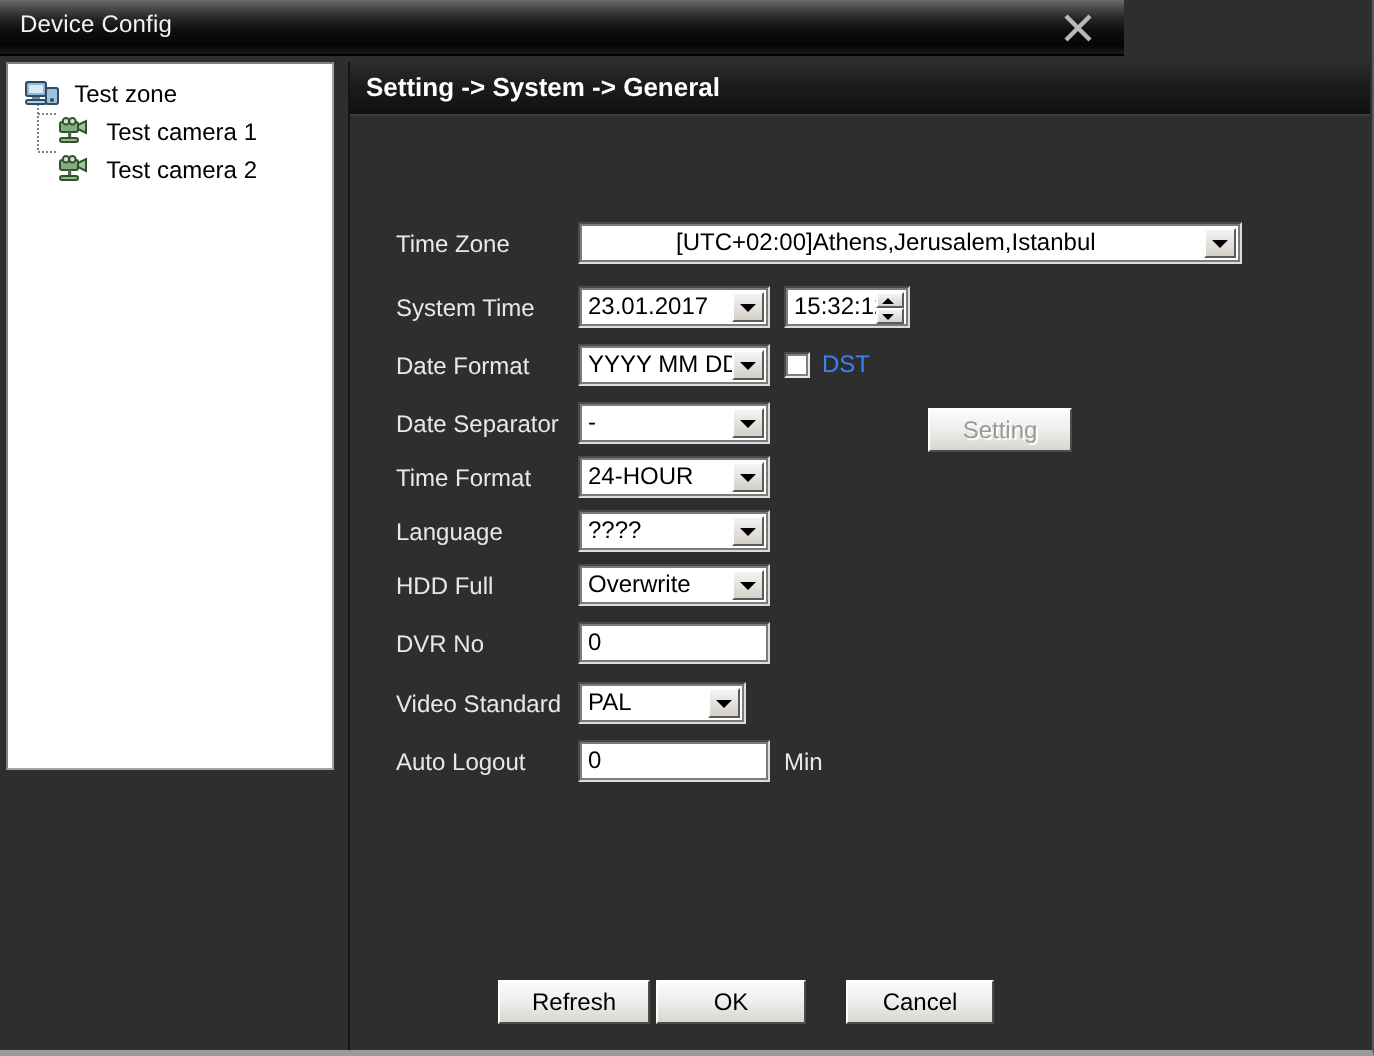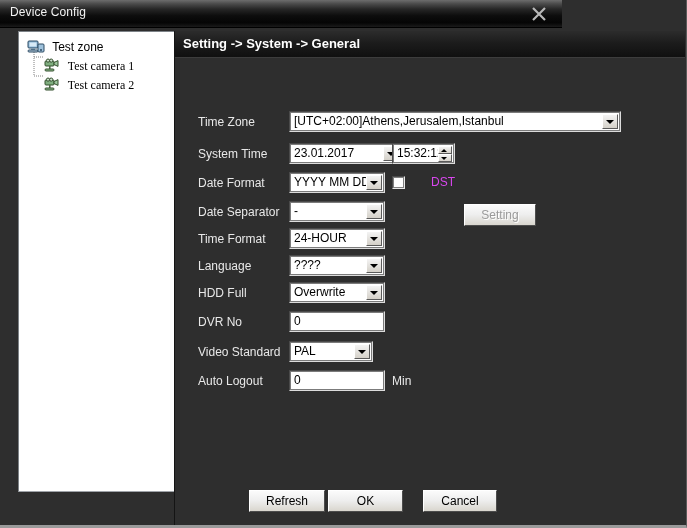--- a/index.html
+++ b/index.html
@@ -53,23 +53,23 @@
     position: absolute;
     right: 12px; top: 3px;
     width: 22px; height: 22px;
     cursor: pointer;
   }
   #close-btn svg { display:block; }
 
   
   #tree-panel {
     position: absolute;
-    left: 18px; top: 31px;
+    left: 3px; top: 31px;
     width: 164px;
-    height: 461px;
+    height: 354px;
     background: #ffffff;
     border: 1px solid #9fa3a8;
     border-top-color: #7d8287;
     border-left-color: #7d8287;
     box-sizing: border-box;
     overflow: hidden;
   }
   .tree-root {
     position: relative;
     padding: 6px 0 0 8px;
@@ -82,21 +82,21 @@
     color: #000;
     font-size: 12px;
     cursor: default;
   }
   .tree-row .t-icon {
     display: inline-block;
     vertical-align: -4px;
     width: 18px; height: 16px;
     margin-right: 4px;
   }
-  .tree-row.child { padding-left: 16px; font-family: Liberation Serif, serif; }
+  .tree-row.child { padding-left: 16px; }
   .tree-lines {
     position: absolute;
     left: 14px; top: 18px;
     width: 14px; height: 30px;
     pointer-events: none;
   }
 
   
   #content {
     position: absolute;
@@ -212,24 +212,23 @@
     width: 13px; height: 13px;
     background: #ffffff;
     border: 1px solid;
     border-color: #4a4a4a #e8e8e8 #e8e8e8 #4a4a4a;
     outline: 1px solid #808080;
     outline-offset: -2px;
     box-sizing: border-box;
   }
   .cbox-label {
     position: absolute;
-    color: #d946ef;
-    font-size: 12px;
-    white-space: nowrap;
-    margin-left: 20px;
+    color: #3b82f6;
+    font-size: 12px;
+    white-space: nowrap;
   }
 
   
   .btn {
     position: absolute;
     box-sizing: border-box;
     height: 22px;
     background: linear-gradient(to bottom,#fbfbfb 0%,#eeeeee 48%,#d9d6ce 100%);
     border: 1px solid;
     border-color: #ffffff #4c4c4c #4c4c4c #ffffff;
@@ -324,28 +323,28 @@
 
     <div id="content-header">
       <div id="header-title">Setting -&gt; System -&gt; General</div>
     </div>
 
     <div id="form-area">
 
       <div class="row" style="top:53px;">
         <span class="flabel">Time Zone</span>
         <div class="field" style="left:113px; top:0; width:332px;">
-          <span class="val" style="width:252px;">[UTC+02:00]Athens,Jerusalem,Istanbul</span>
+          <span class="val" style="width:252px;margin-left:44px;">[UTC+02:00]Athens,Jerusalem,Istanbul</span>
           <span class="arrow-btn"></span>
         </div>
       </div>
 
       <div class="row" style="top:85px;">
         <span class="flabel">System Time</span>
-        <div class="field" style="left:113px; top:0; width:113px;text-align:right;">
+        <div class="field" style="left:113px; top:0; width:96px;text-align:right;">
           <span class="val">23.01.2017</span>
           <span class="arrow-btn"></span>
         </div>
         <div class="field" style="left:216px; top:0; width:63px;">
           <span class="val">15:32:12</span>
           <span class="spin-btn">
             <div class="up"></div>
             <div class="dn"></div>
           </span>
         </div>

